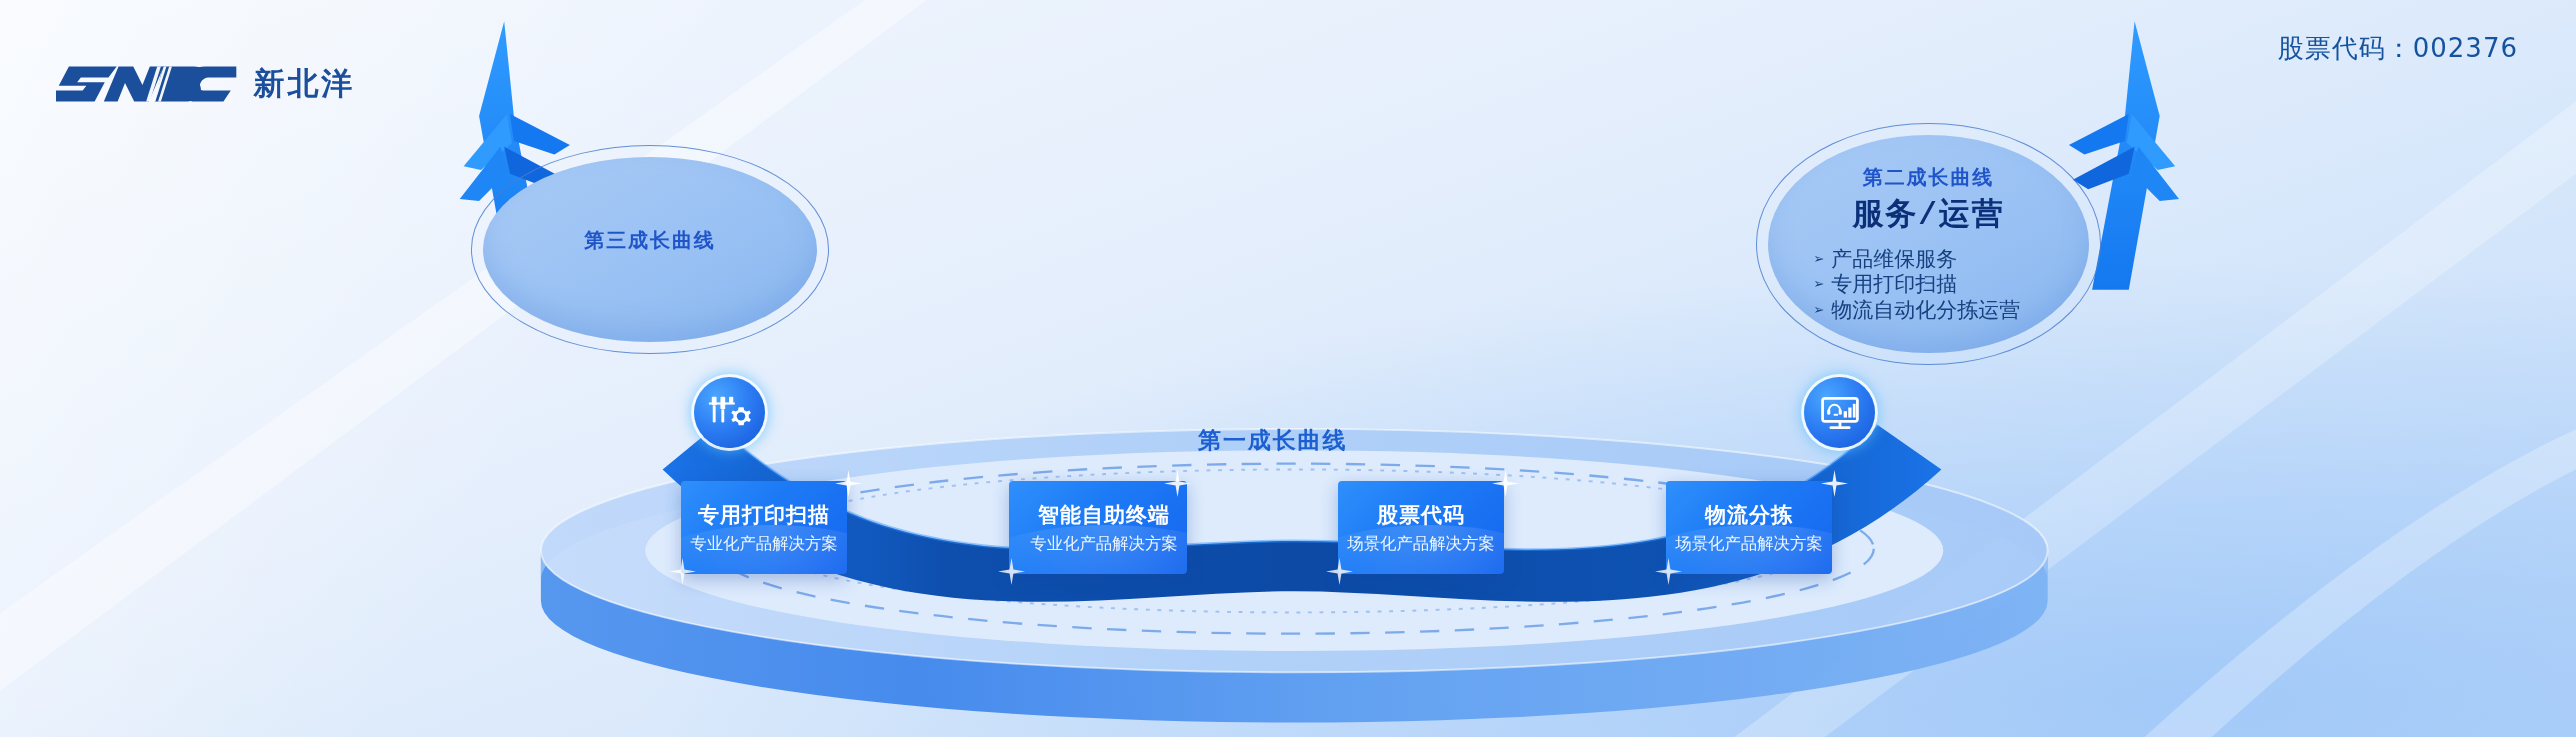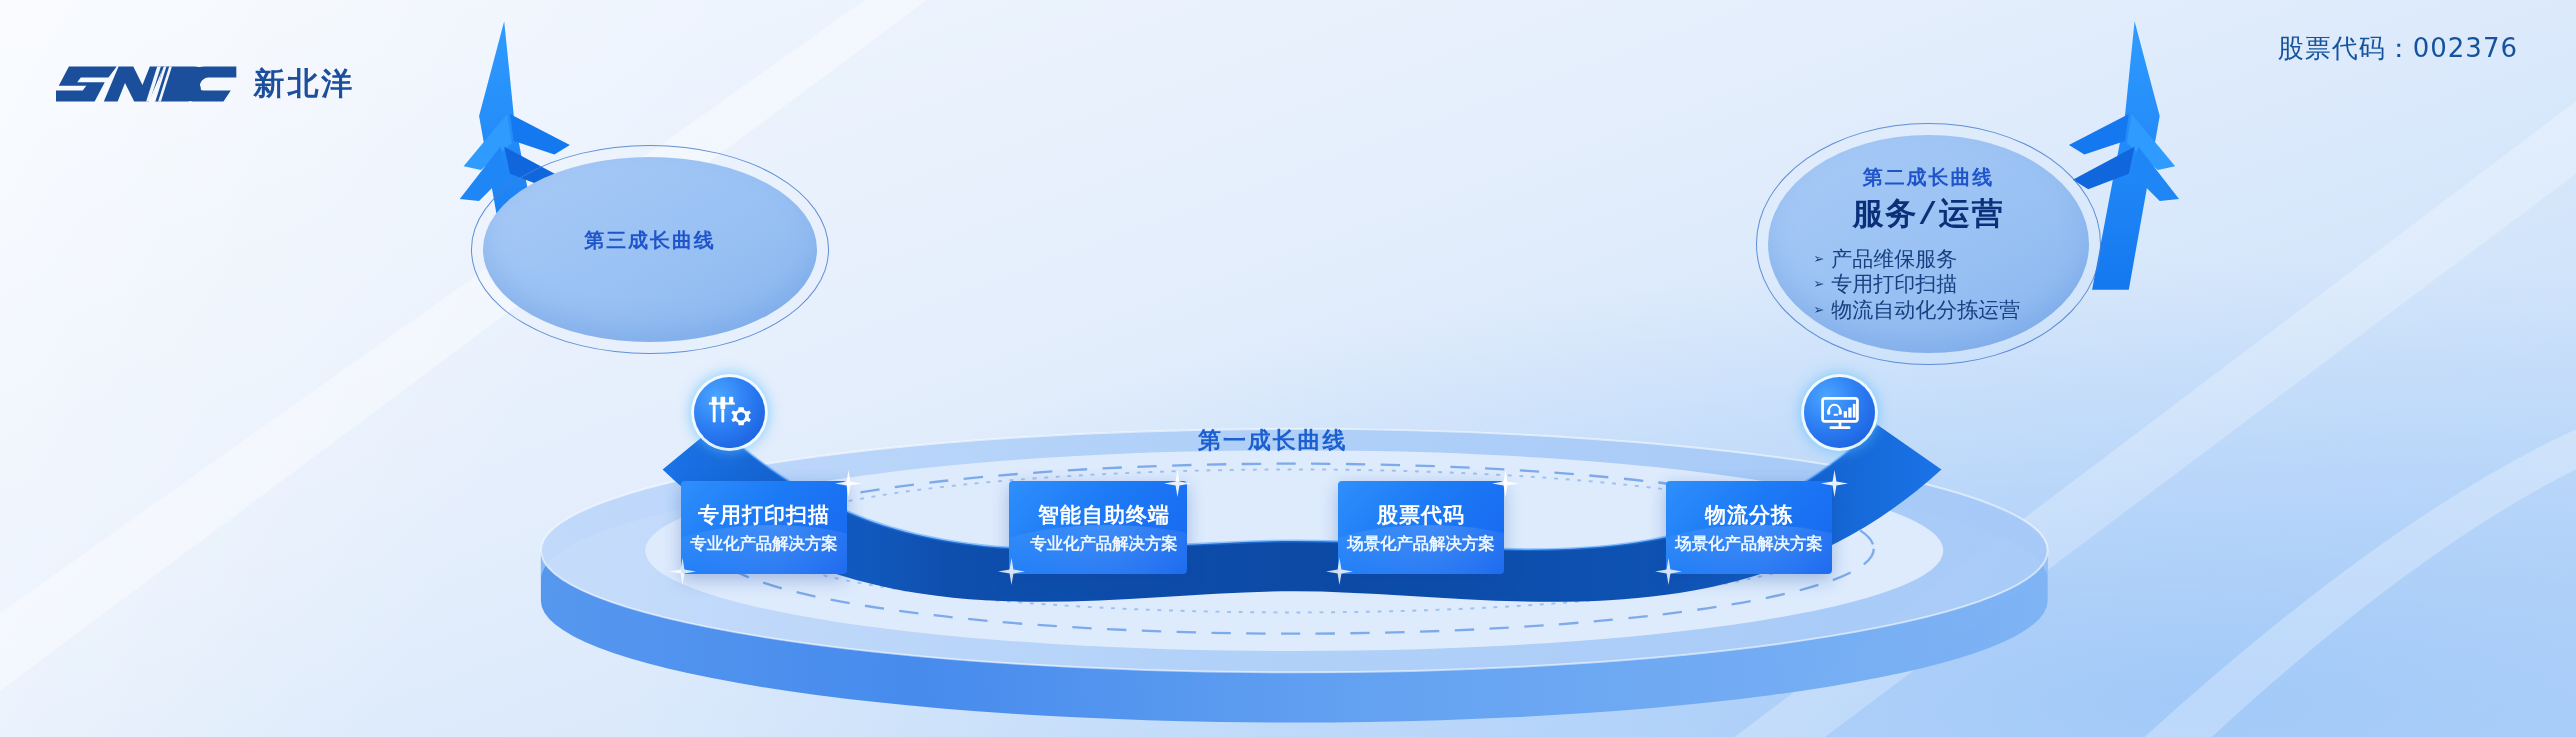--- a/index.html
+++ b/index.html
@@ -87,21 +87,21 @@
     display:flex;flex-direction:column;align-items:center;justify-content:center;
     font-family:"DejaVu Sans","Liberation Sans",sans-serif;overflow:hidden;
   }
   .card::after{
     content:"";position:absolute;left:-30%;bottom:-62%;width:170%;height:115%;
     background:radial-gradient(ellipse at 50% 0%,rgba(255,255,255,.16) 0%,rgba(255,255,255,0) 62%);
     border-radius:50%;
   }
   .card .c-title{position:relative;z-index:2;font-size:21px;color:#fff;font-weight:900;
                  letter-spacing:1px;white-space:nowrap;}
-  .card .c-sub{position:relative;z-index:2;font-size:16.4px;color:#eef6ff;font-weight:700;
+  .card .c-sub{position:relative;z-index:2;font-size:16.4px;color:#eef6ff;font-weight:400;
                margin-top:4px;white-space:nowrap;}
   .spark{position:absolute;width:27px;height:27px;z-index:3;pointer-events:none;}
 
   #card-0{left:681px;}
   #card-1{left:1009px;padding-left:12px;}
   #card-2{left:1338px;}
   #card-3{left:1666px;}
 </style>
 </head>
 <body>

